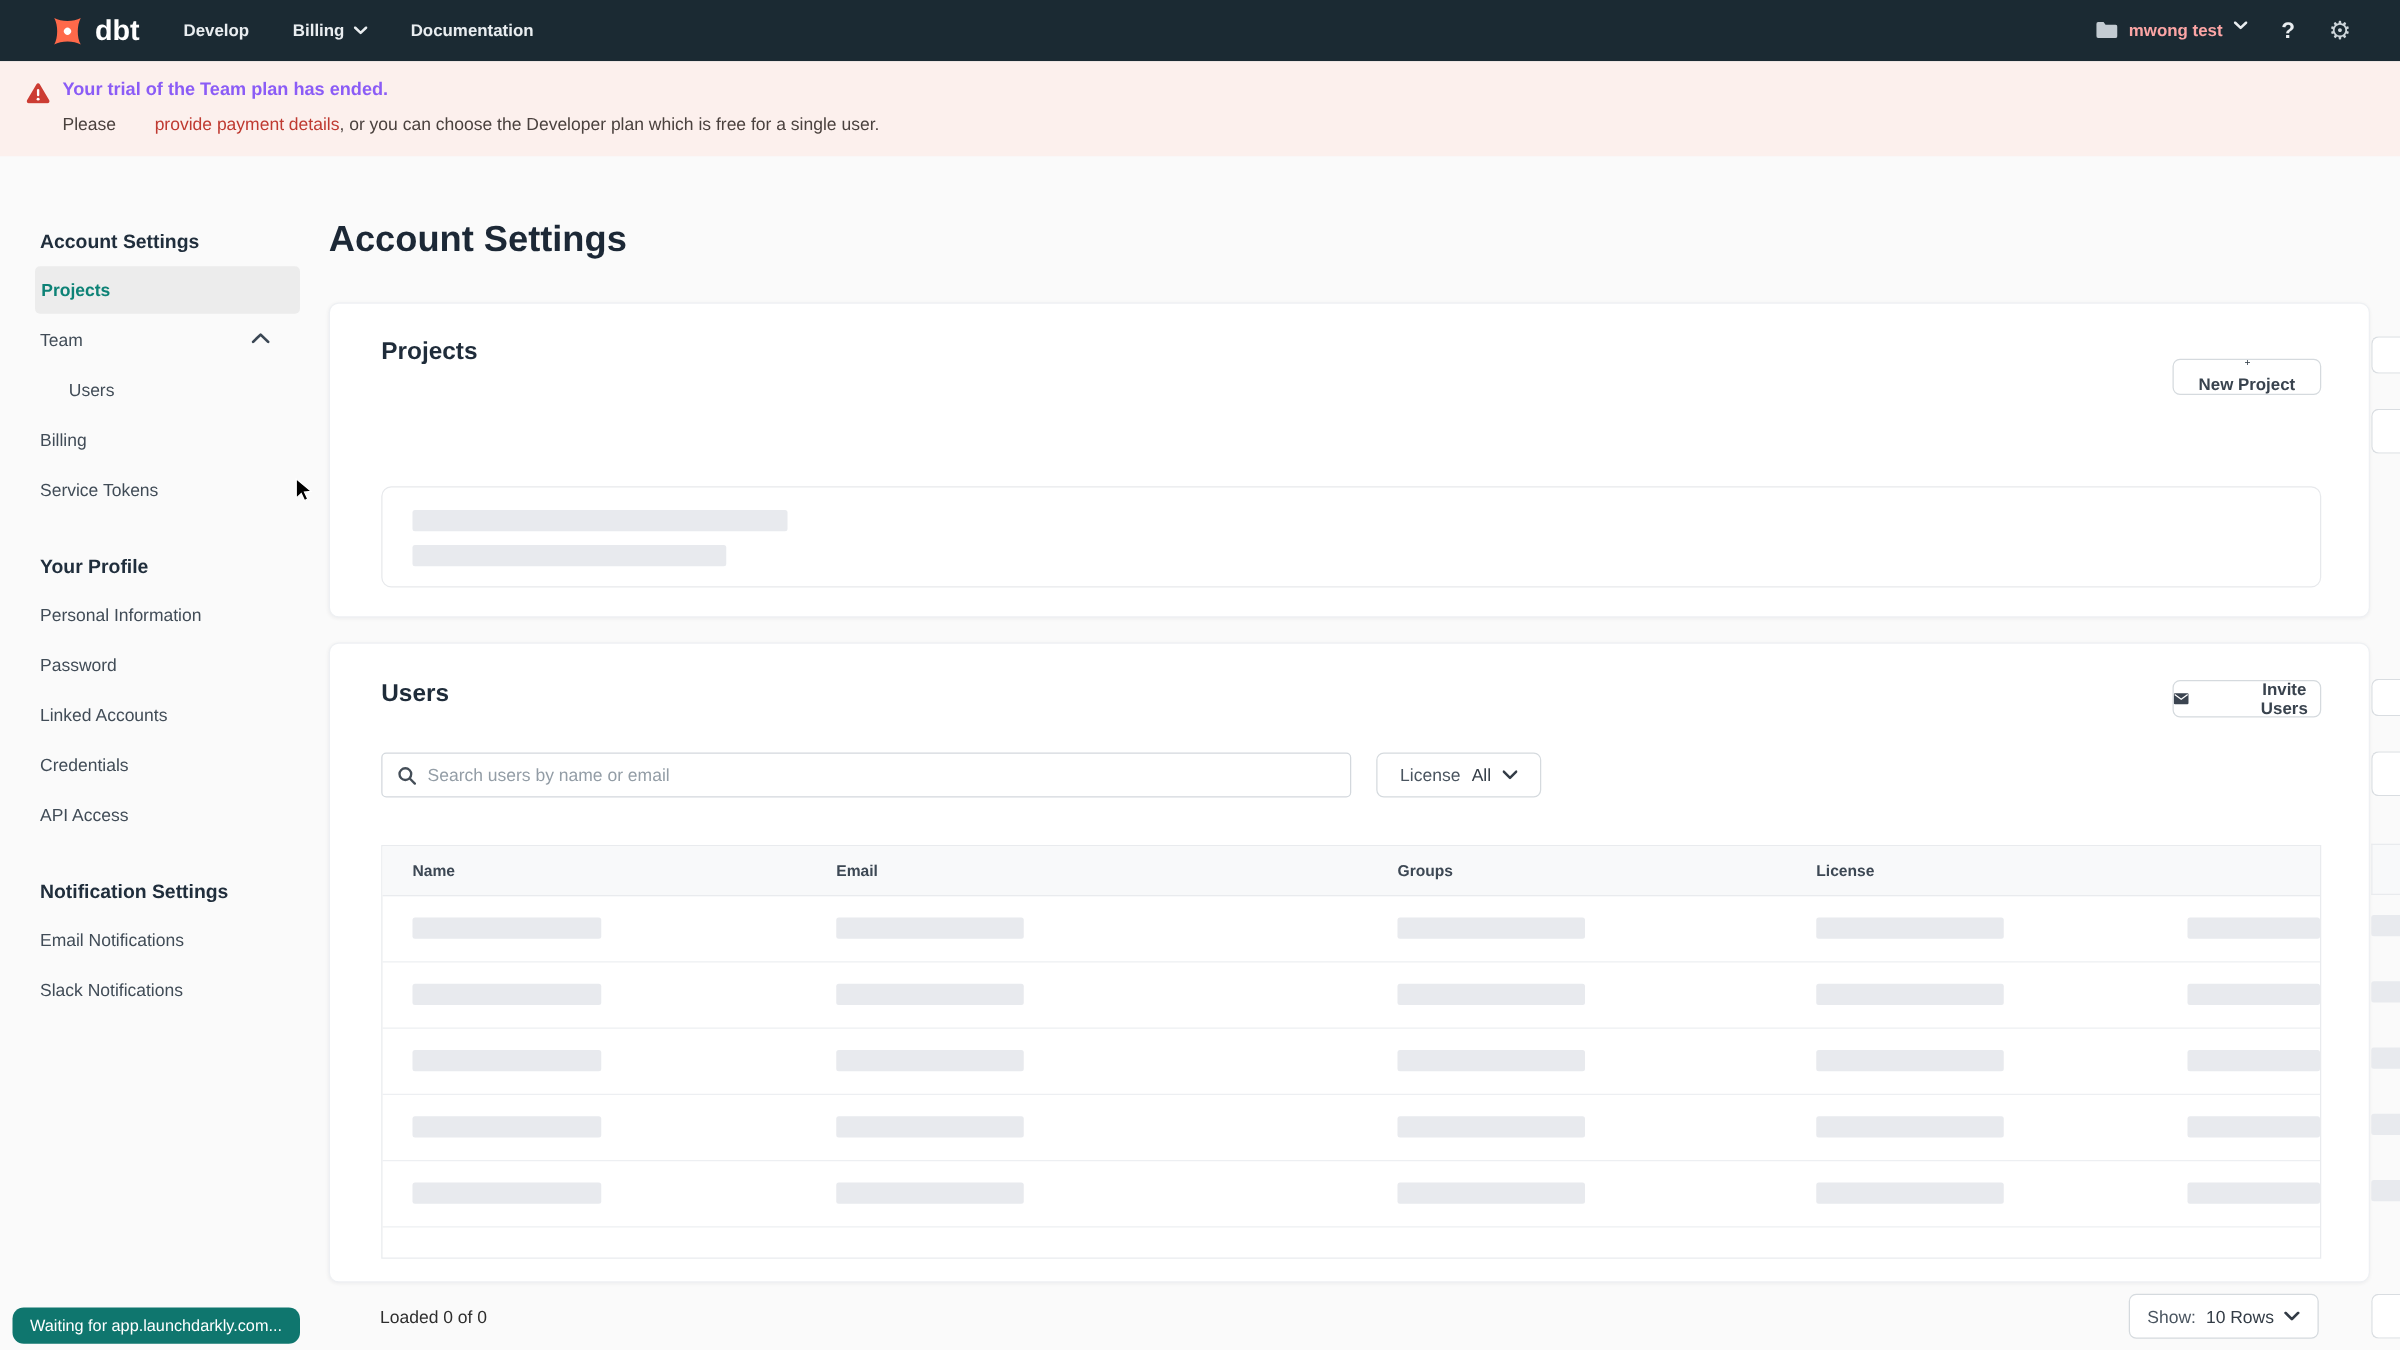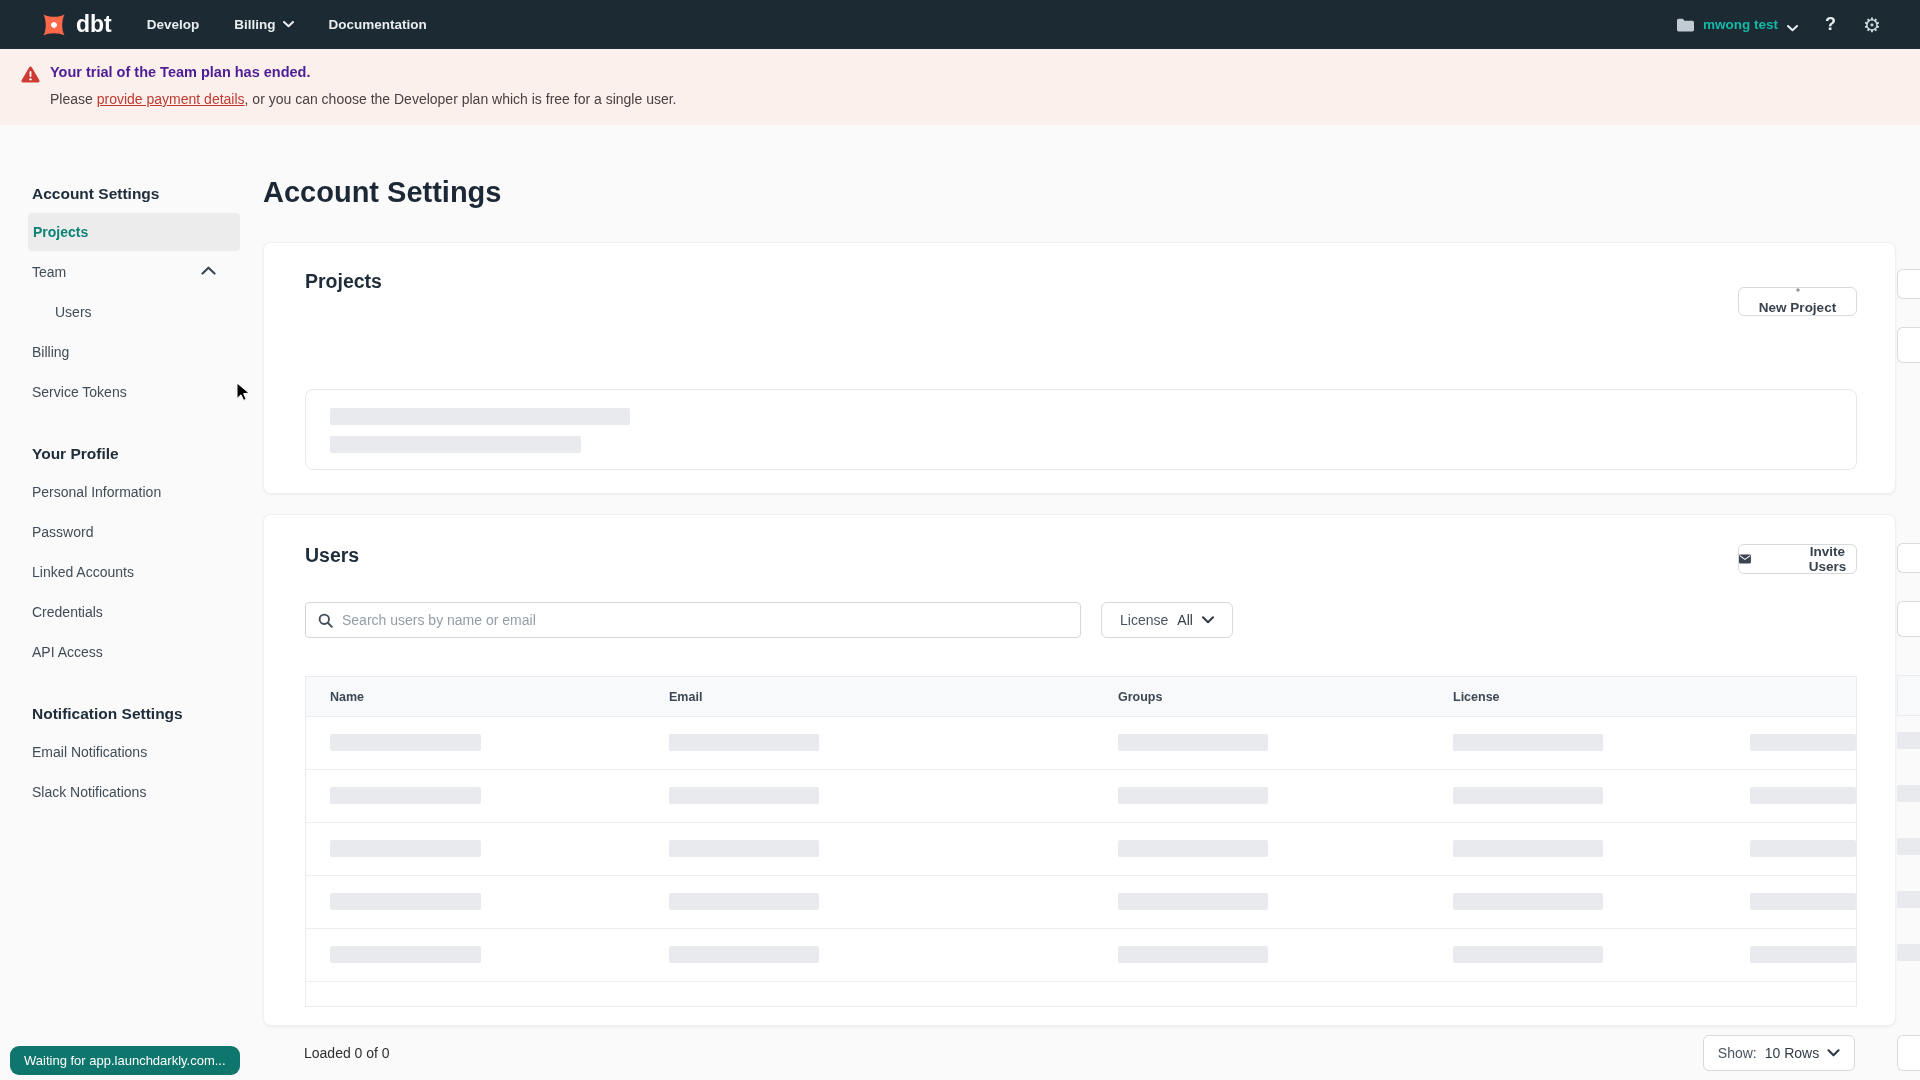--- a/index.html
+++ b/index.html
@@ -7,30 +7,30 @@
   .page { position:relative; width:1920px; height:1080px; background:#fafafa;
           font-family:"Liberation Sans", sans-serif; overflow:hidden; }
 
   
   .topnav { position:absolute; top:0; left:0; width:1920px; height:49px; background:#1b2a33;
             display:flex; align-items:center; justify-content:space-between; padding:0 39px; }
   .nav-left { display:flex; align-items:center; gap:35px; }
   .logo { display:flex; align-items:center; gap:7px; color:#fff; font-size:23px; font-weight:bold; cursor:pointer; }
   .nav-link { color:#e9edf0; font-size:13.5px; font-weight:600; display:flex; align-items:center; gap:7px; cursor:pointer; }
   .nav-right { display:flex; align-items:center; gap:27px; color:#dde3e8; }
-  .account { display:flex; align-items:flex-end; gap:9px; font-size:13.5px; font-weight:600; color:#14b8a6; cursor:pointer; }
+  .account { display:flex; align-items:flex-start; gap:9px; font-size:13.5px; font-weight:600; color:#fca5a5; cursor:pointer; }
   .help-btn { font-size:18px; font-weight:bold; color:#e9edf0; cursor:pointer; }
   .gear { font-size:20px; color:#cdd5da; cursor:pointer; line-height:1; }
 
   
   .banner { position:absolute; top:49px; left:0; width:1920px; height:76px; background:#fcf0ed; }
   .banner .warn-icon { position:absolute; left:21px; top:17px; }
-  .banner-title { position:absolute; left:50px; top:14px; color:#4c1d95; font-weight:bold; font-size:14.5px; line-height:19px; }
+  .banner-title { position:absolute; left:50px; top:14px; color:#8b5cf6; font-weight:bold; font-size:14.5px; line-height:19px; }
   .banner-body { position:absolute; left:50px; top:41px; color:#4a413e; font-size:14px; line-height:19px; }
-  .banner-body a { color:#bf3a31; text-decoration:underline; cursor:pointer; }
+  .banner-body a { color:#bf3a31; cursor:pointer;margin-left:27px; }
 
   
   .sidebar-heading { position:absolute; left:32px; font-size:15.5px; font-weight:bold; color:#202e3c; line-height:20px; }
   .sidebar-item { position:absolute; left:32px; font-size:14px; color:#414c57; line-height:20px; cursor:pointer; }
   .sidebar-item.indent { left:55px; }
   .active-item { position:absolute; left:28px; top:213px; width:212px; height:38px; background:#ececec;
                  border-radius:4px; display:flex; align-items:center; padding-left:5px;
                  color:#0d8276; font-weight:600; font-size:14px; cursor:pointer; }
   .team-chevron { position:absolute; left:201px; top:266px; cursor:pointer; color:#3b4754; }
 

